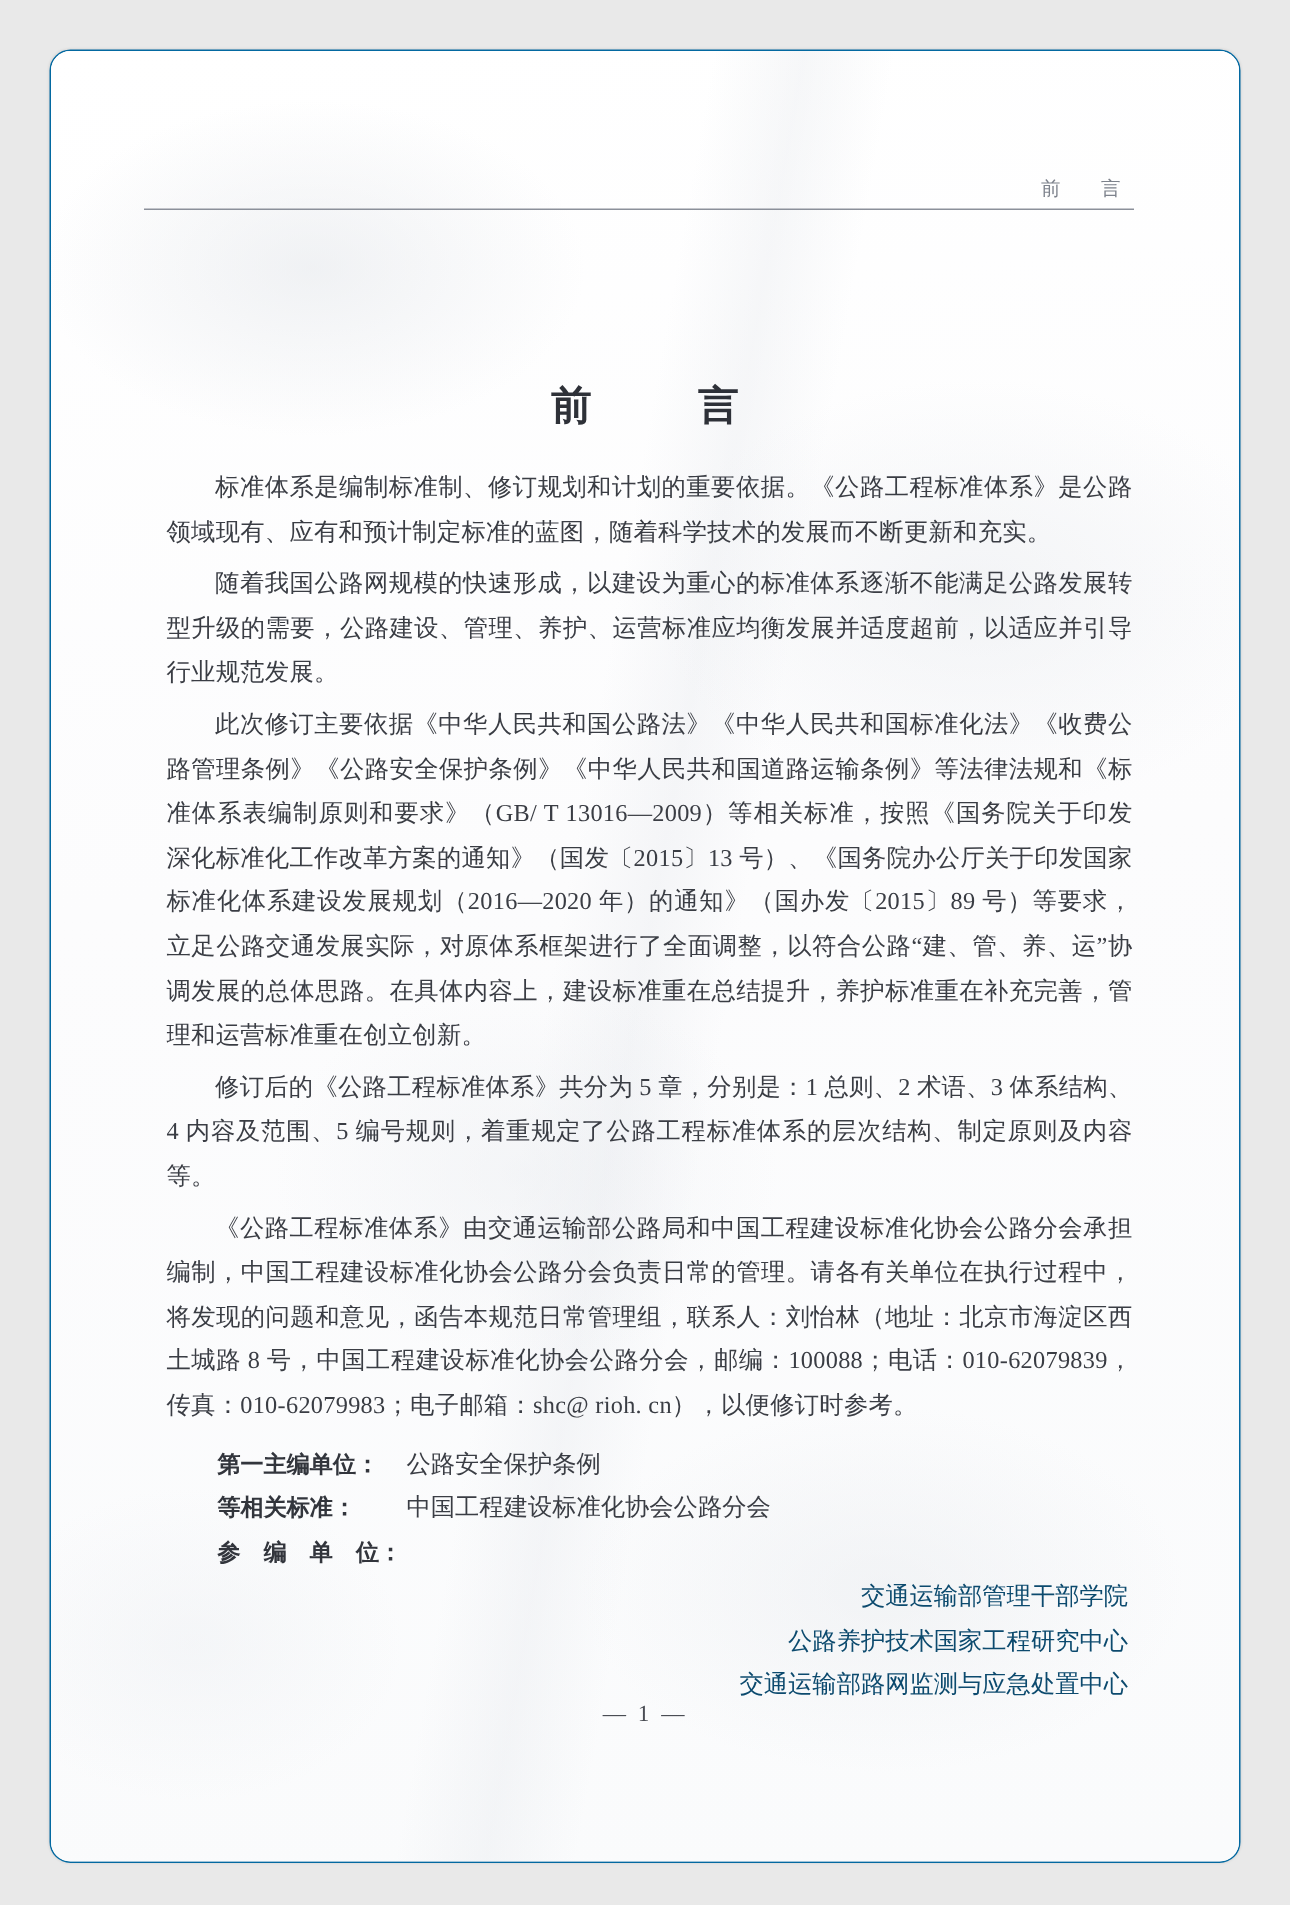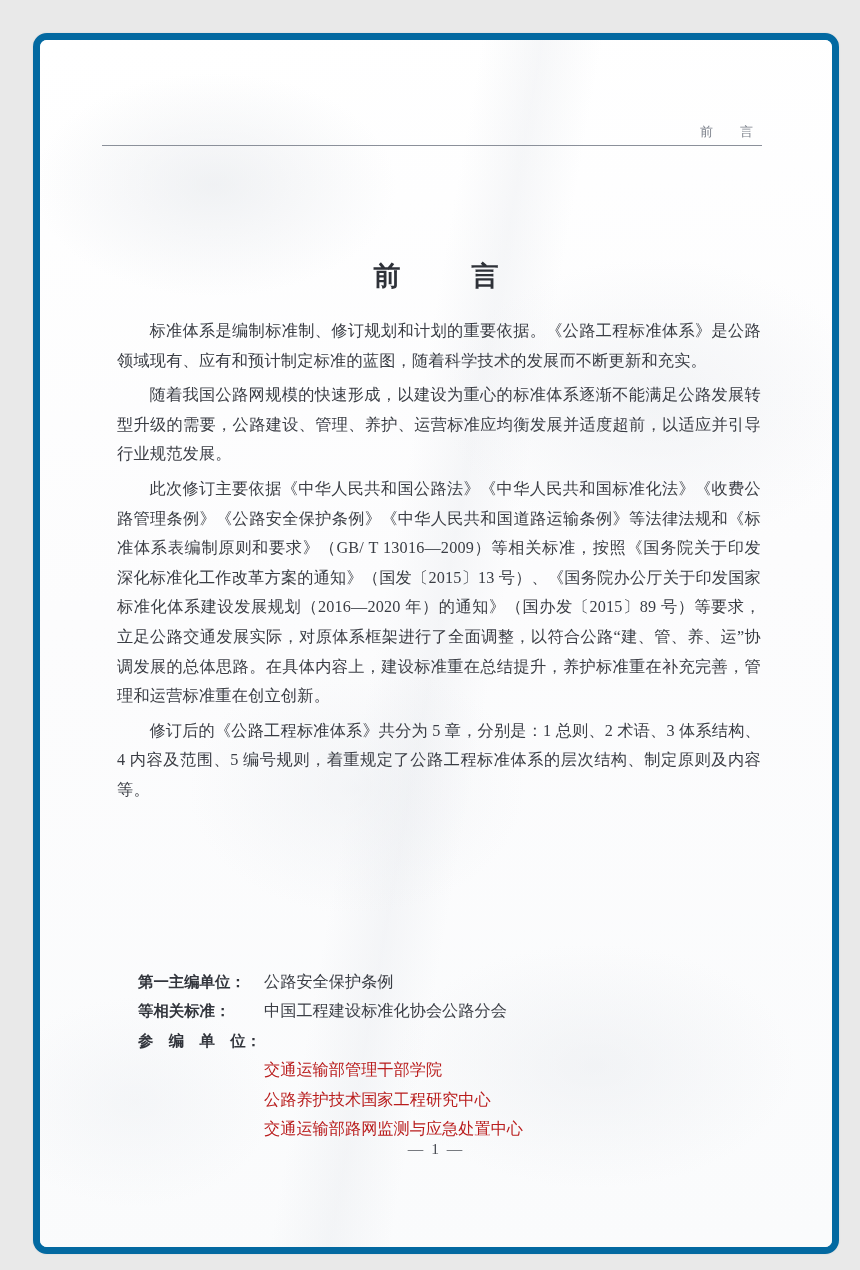--- a/index.html
+++ b/index.html
@@ -16,21 +16,21 @@
 
   
   #page-sheet {
     position: absolute;
     left: 33px;
     top: 33px;
     width: 792px;
     height: 1207px;
     background: #fdfdfd;
     border-radius: 14px;
-    border: 7px solid #0369a1;
+    border: 1px solid #0369a1;
     box-shadow: 0 0 2px rgba(0,0,0,0.10);
     overflow: hidden;
   }
   
   #paper-texture {
     position: absolute;
     inset: 0;
     pointer-events: none;
     background:
       radial-gradient(ellipse 260px 160px at 22% 12%, rgba(228,231,235,0.55), rgba(255,255,255,0) 70%),
@@ -102,38 +102,40 @@
     left: 98px;
     top: 928px;
     width: 620px;
   }
   .unit-row {
     display: flex;
     align-items: flex-end;
     font-size: 16.2px;
     line-height: 29.4px;
     color: #3a3d44;
+    margin-left: 13px;
   }
   .unit-label {
     width: 126px;
     flex: 0 0 126px;
     font-weight: 700;
     color: #32353c;
     font-family: "DejaVu Sans", "Liberation Sans", sans-serif;
     font-size: 15.4px;
     white-space: pre;
   }
   .unit-value {
     flex: 1 1 auto;
   }
   .unit-extra {
     padding-left: 126px;
     font-size: 16.2px;
     line-height: 29.4px;
-    color: #b91c1c;
+    color: #0c4a6e;
+    text-align: right;
   }
 
   
   #folio {
     position: absolute;
     left: 0;
     top: 1100px;
     width: 792px;
     text-align: center;
     font-size: 15.5px;
@@ -153,20 +155,21 @@
     <div id="head-rule"></div>
   </div>
 
   <div id="chapter-title">前　言</div>
 
   <div id="body-block">
     <p class="para">标准体系是编制标准制、修订规划和计划的重要依据。《公路工程标准体系》是公路领域现有、应有和预计制定标准的蓝图，随着科学技术的发展而不断更新和充实。</p>
     <p class="para">随着我国公路网规模的快速形成，以建设为重心的标准体系逐渐不能满足公路发展转型升级的需要，公路建设、管理、养护、运营标准应均衡发展并适度超前，以适应并引导行业规范发展。</p>
     <p class="para">此次修订主要依据《中华人民共和国公路法》《中华人民共和国标准化法》《收费公路管理条例》《公路安全保护条例》《中华人民共和国道路运输条例》等法律法规和《标准体系表编制原则和要求》（GB/ T 13016—2009）等相关标准，按照《国务院关于印发深化标准化工作改革方案的通知》（国发〔2015〕13 号）、《国务院办公厅关于印发国家标准化体系建设发展规划（2016—2020 年）的通知》（国办发〔2015〕89 号）等要求，立足公路交通发展实际，对原体系框架进行了全面调整，以符合公路“建、管、养、运”协调发展的总体思路。在具体内容上，建设标准重在总结提升，养护标准重在补充完善，管理和运营标准重在创立创新。</p>
     <p class="para">修订后的《公路工程标准体系》共分为 5 章，分别是：1 总则、2 术语、3 体系结构、4 内容及范围、5 编号规则，着重规定了公路工程标准体系的层次结构、制定原则及内容等。</p>
+    <p class="para">《公路工程标准体系》由交通运输部公路局和中国工程建设标准化协会公路分会承担编制，中国工程建设标准化协会公路分会负责日常的管理。请各有关单位在执行过程中，将发现的问题和意见，函告本规范日常管理组，联系人：刘怡林（地址：北京市海淀区西土城路 8 号，中国工程建设标准化协会公路分会，邮编：100088；电话：010-62079839，传真：010-62079983；电子邮箱：shc@ rioh. cn），以便修订时参考。</p>
   </div>
 
   <div id="units-block">
 
     <div class="unit-row">
       <div class="unit-label">第一主编单位：</div>
       <div class="unit-value">公路安全保护条例</div>
     </div>
 
     <div class="unit-row">

